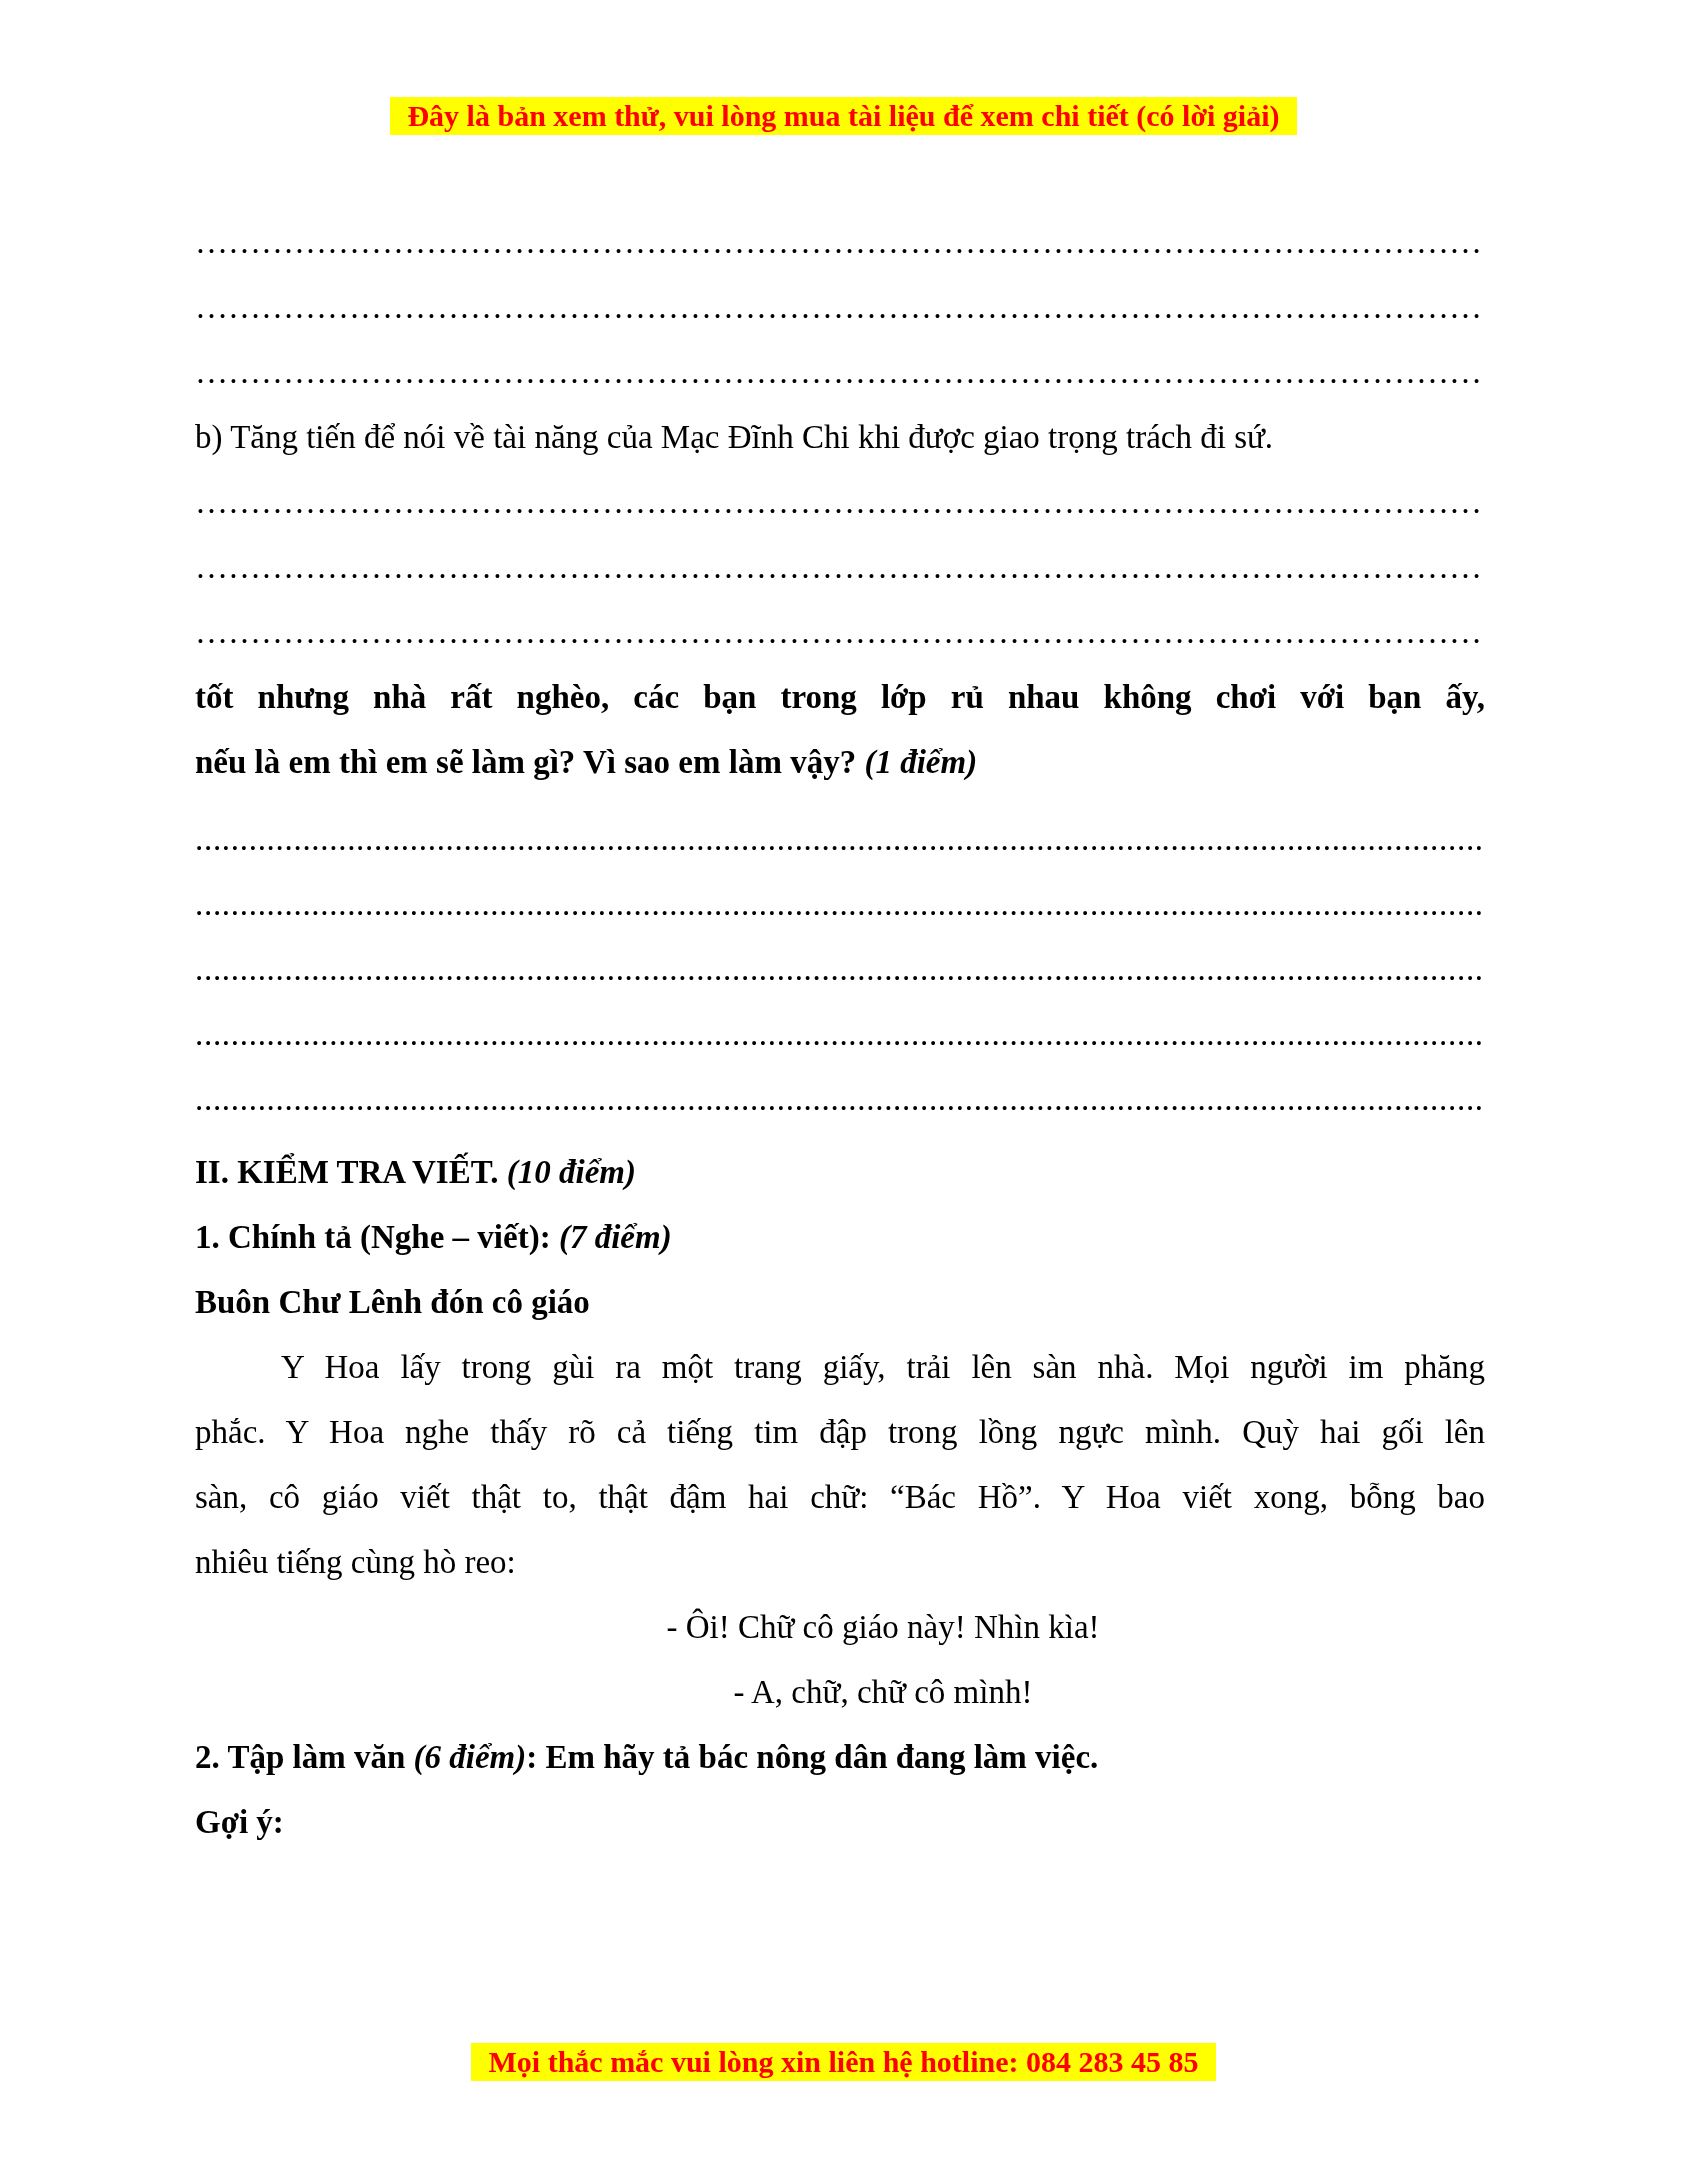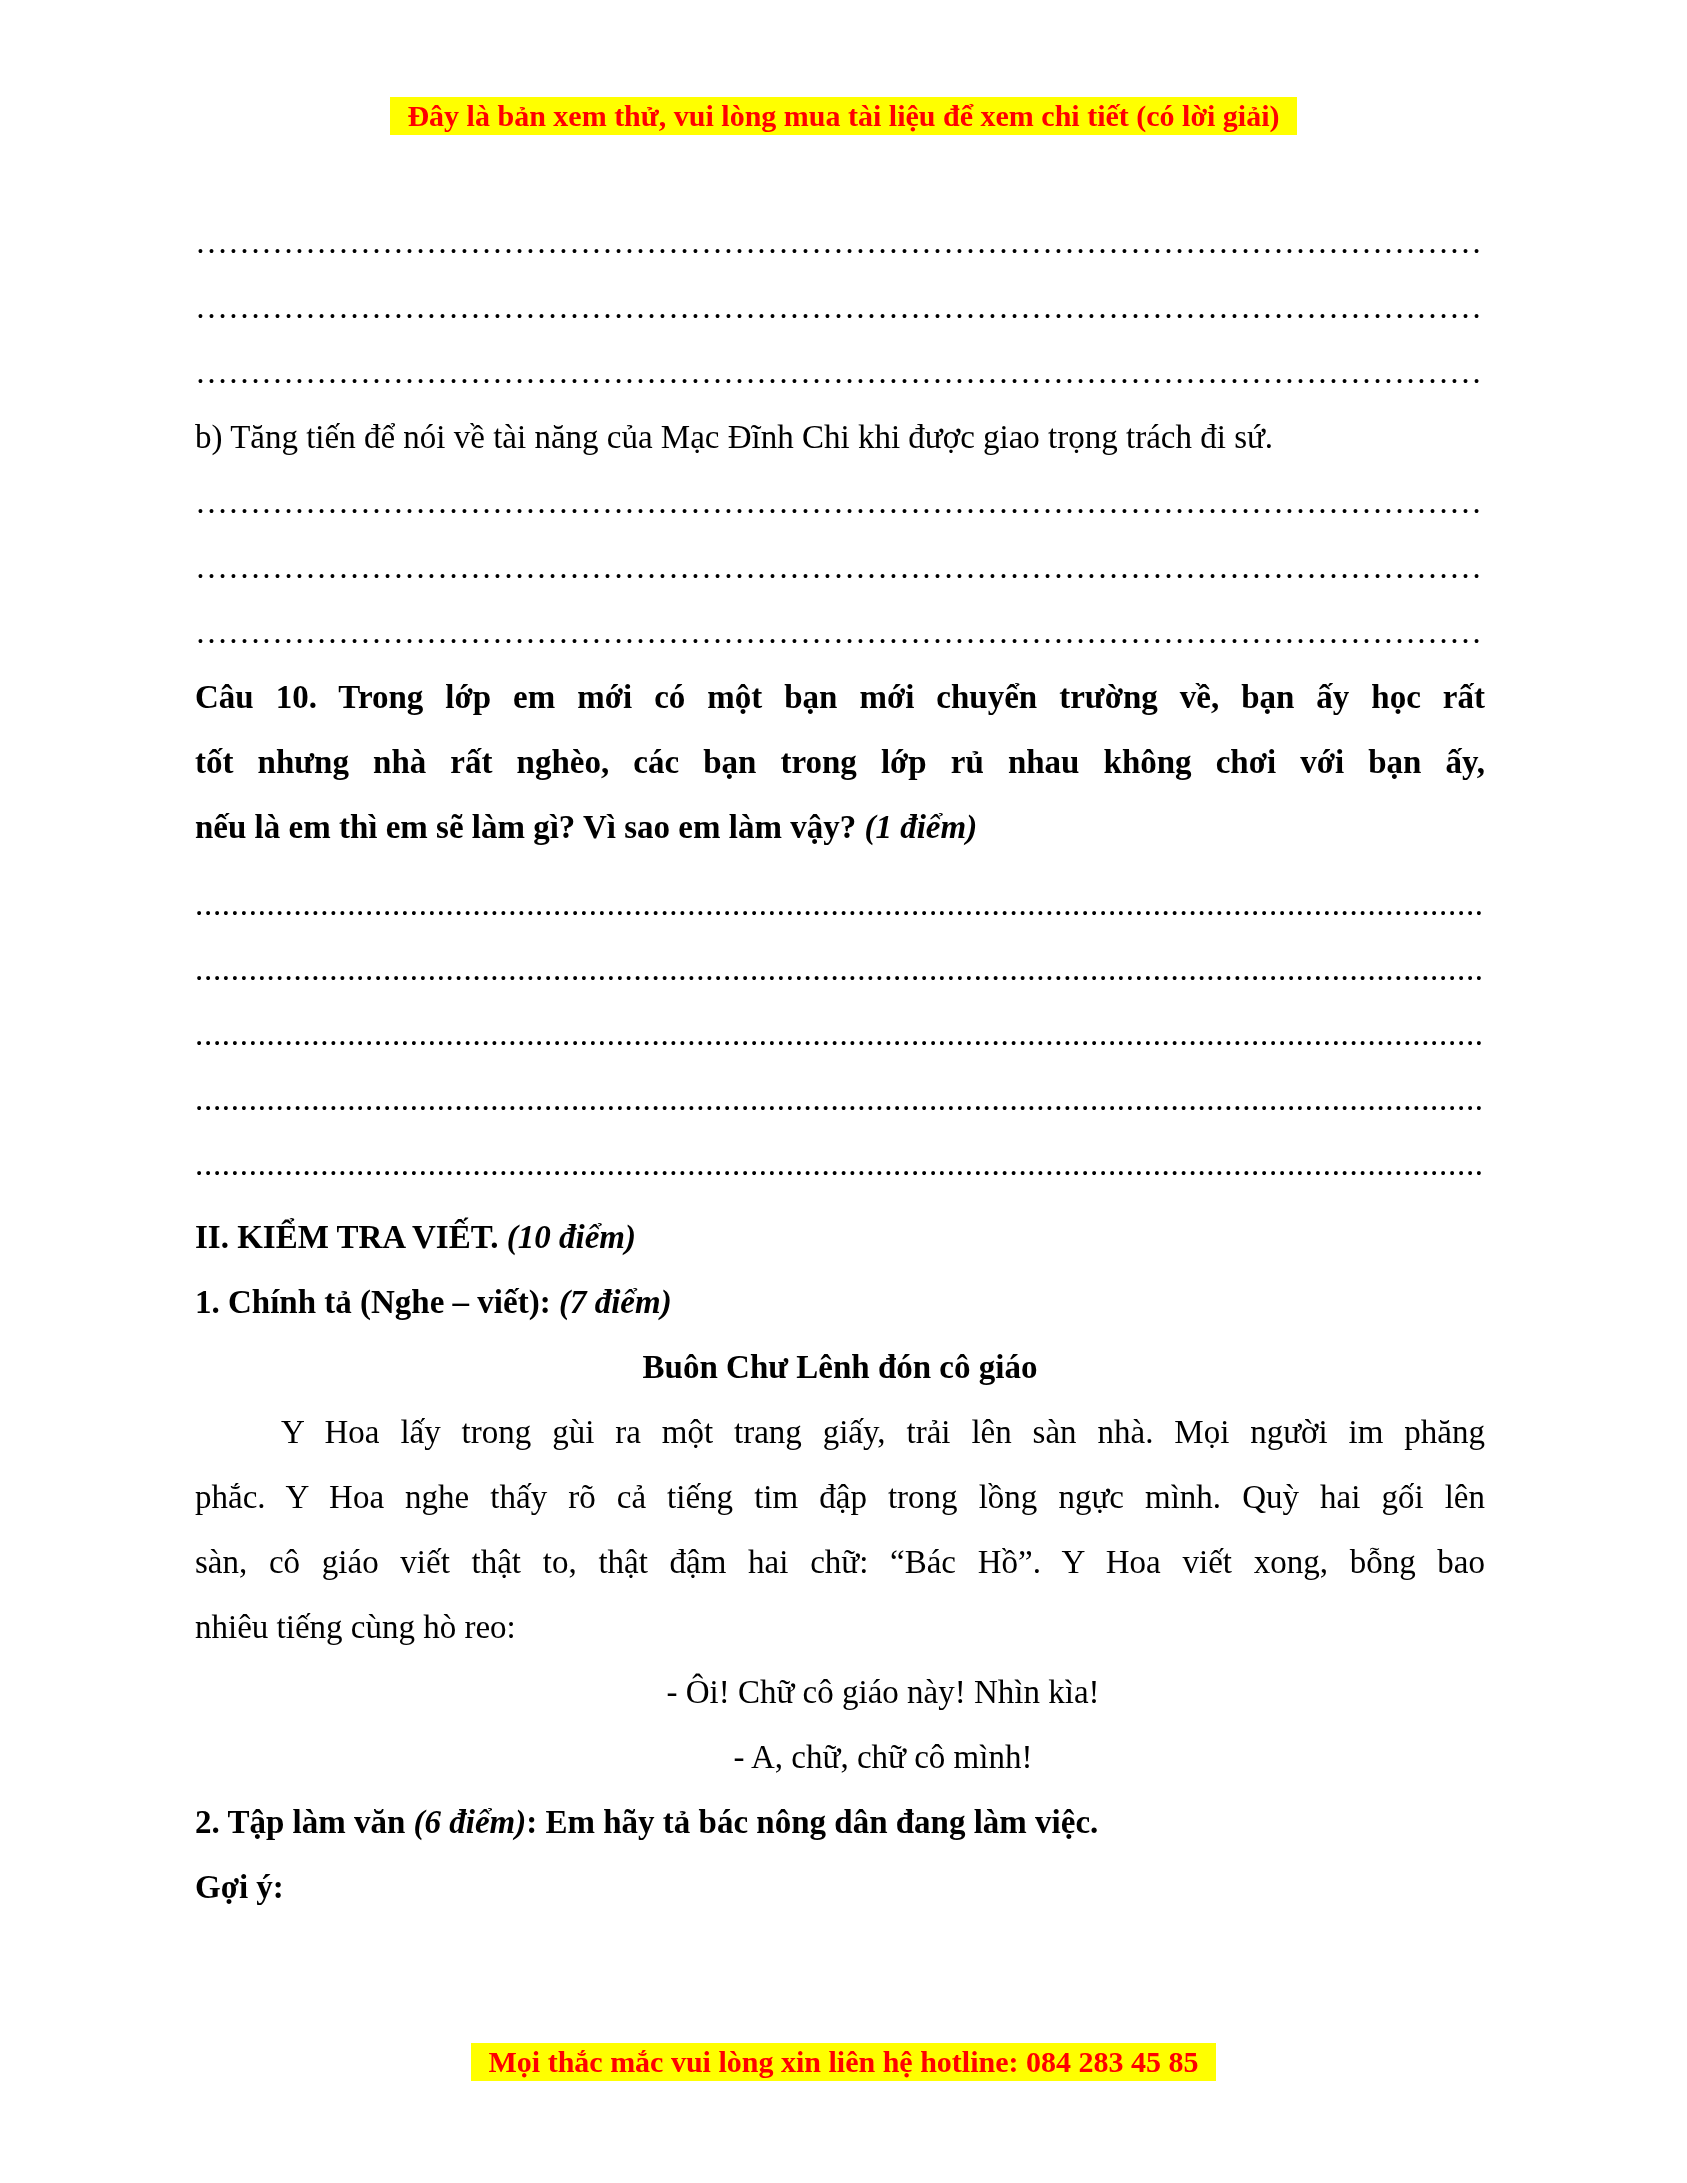--- a/index.html
+++ b/index.html
@@ -32,21 +32,21 @@
     position: absolute;
     top: 210px;
     left: 195px;
     width: 1290px;
     font-size: 33px;
     line-height: 65px;
   }
   .line { height: 65px; }
   .b { font-weight: bold; }
   .i { font-style: italic; }
-  .center { text-align: center; }
+  .center { text-align: left; }
   .jline {
     height: 65px;
     overflow: hidden;
     text-align: justify;
     text-align-last: justify;
   }
   .jline::after { content: ""; display: inline-block; width: 100%; }
   .dotline {
     height: 65px;
     overflow: hidden;
@@ -72,21 +72,20 @@
     <div class="dotline coarse">…………………………………………………………………………………………………………………………</div>
     <div class="dotline coarse">…………………………………………………………………………………………………………………………</div>
     <div class="dotline coarse">…………………………………………………………………………………………………………………………</div>
 
     <div class="line">b) Tăng tiến để nói về tài năng của Mạc Đĩnh Chi khi được giao trọng trách đi sứ.</div>
 
     <div class="dotline coarse">…………………………………………………………………………………………………………………………</div>
     <div class="dotline coarse">…………………………………………………………………………………………………………………………</div>
     <div class="dotline coarse">…………………………………………………………………………………………………………………………</div>
 
-    <div class="jline b">Câu 10. Trong lớp em mới có một bạn mới chuyển trường về, bạn ấy học rất</div>
     <div class="jline b">tốt nhưng nhà rất nghèo, các bạn trong lớp rủ nhau không chơi với bạn ấy,</div>
     <div class="line b"><span>nếu là em thì em sẽ làm gì? Vì sao em làm vậy? </span><span class="i">(1 điểm)</span></div>
 
     <div class="dotline fine gap-sm">........................................................................................................................................................................................................</div>
     <div class="dotline fine">........................................................................................................................................................................................................</div>
     <div class="dotline fine">........................................................................................................................................................................................................</div>
     <div class="dotline fine">........................................................................................................................................................................................................</div>
     <div class="dotline fine">........................................................................................................................................................................................................</div>
 
     <div class="line b gap-md"><span>II. KIỂM TRA VIẾT. </span><span class="i">(10 điểm)</span></div>

